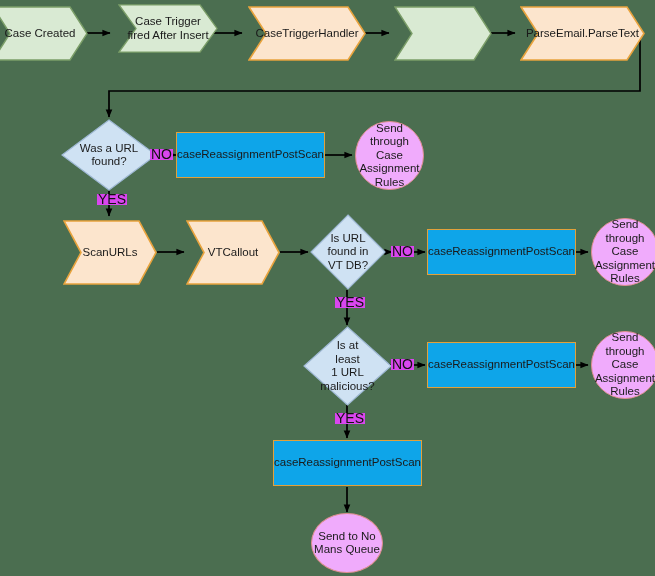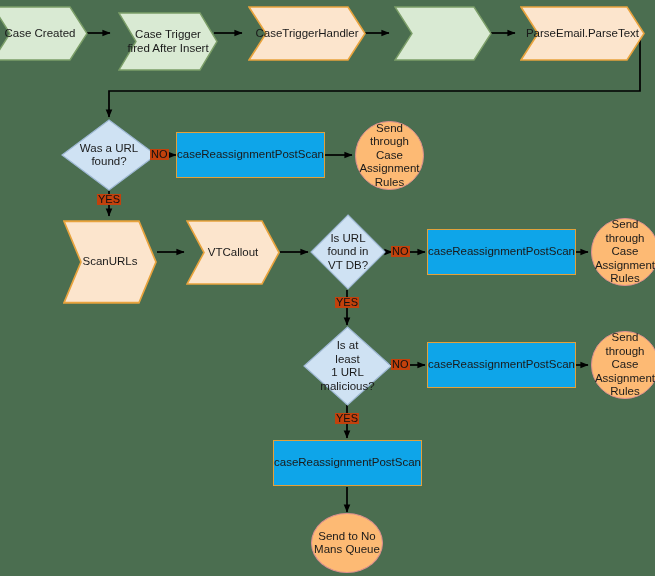--- a/index.html
+++ b/index.html
@@ -25,27 +25,27 @@
   .chev-orange .shape{fill:#fce5cd;stroke:#e8a33d;stroke-width:1.6;}
 
   
   .rect{background:#0ea5e9;border:1.6px solid #e1a13b;}
 
   
   .dia .shape{position:absolute;left:0;top:0;width:100%;height:100%;
     fill:#cfe2f3;stroke:#9fb9d4;stroke-width:1.2;}
 
   
-  .circ{background:#fdba74;border:1.4px solid #dd8f8f;border-radius:50%;}
+  .circ{background:#f0abfc;border:1.4px solid #dd8f8f;border-radius:50%;}
   .circ .lbl{white-space:pre-line;}
 
   
   .elabel{
-    position:absolute;background:#c2410c;color:#111;
-    font-size:11px;line-height:11px;
+    position:absolute;background:#d946ef;color:#111;
+    font-size:14px;line-height:11px;
     padding:0px 1px;border:0;
     font-family:"Liberation Sans", sans-serif;
     z-index:5;white-space:nowrap;
   }
 </style>
 </head>
 <body>
 
 <div id="canvas">
 
@@ -92,21 +92,21 @@
     </g>
   </svg>
 
   <div class="node chev chev-green" style="left:-8px;top:6px;width:96px;height:55px;">
     <svg class="shape" viewBox="0 0 96 55" preserveAspectRatio="none">
       <path d="M1,1 L78,1 L95,27.5 L78,54 L1,54 L18,27.5 z"></path>
     </svg>
     <span class="lbl">Case Created</span>
   </div>
 
-  <div class="node chev chev-green" style="left:118px;top:12px;width:100px;height:59px;">
+  <div class="node chev chev-green" style="left:118px;top:4px;width:100px;height:49px;">
     <svg class="shape" viewBox="0 0 100 55" preserveAspectRatio="none">
       <path d="M1,1 L82,1 L99,27.5 L82,54 L1,54 L18,27.5 z"></path>
     </svg>
     <span class="lbl">Case Trigger
 fired After Insert</span>
   </div>
 
   <div class="node chev chev-orange" style="left:248px;top:6px;width:118px;height:55px;">
     <svg class="shape" viewBox="0 0 118 55" preserveAspectRatio="none">
       <path d="M1,1 L100,1 L117,27.5 L100,54 L1,54 L18,27.5 z"></path>
@@ -142,21 +142,21 @@
 
   <div class="node circ" style="left:355px;top:121px;width:69px;height:69px;">
     <span class="lbl" style="width:90px;">Send through
 Case
 Assignment
 Rules</span>
   </div>
 
   <div class="elabel" style="left:97px;top:194px;">YES</div>
 
-  <div class="node chev chev-orange" style="left:63px;top:220px;width:94px;height:84px;">
+  <div class="node chev chev-orange" style="left:63px;top:220px;width:94px;height:65px;">
     <svg class="shape" viewBox="0 0 94 65" preserveAspectRatio="none">
       <path d="M1,1 L76,1 L93,32.5 L76,64 L1,64 L18,32.5 z"></path>
     </svg>
     <span class="lbl">ScanURLs</span>
   </div>
 
   <div class="node chev chev-orange" style="left:186px;top:220px;width:94px;height:65px;">
     <svg class="shape" viewBox="0 0 94 65" preserveAspectRatio="none">
       <path d="M1,1 L76,1 L93,32.5 L76,64 L1,64 L18,32.5 z"></path>
     </svg>

